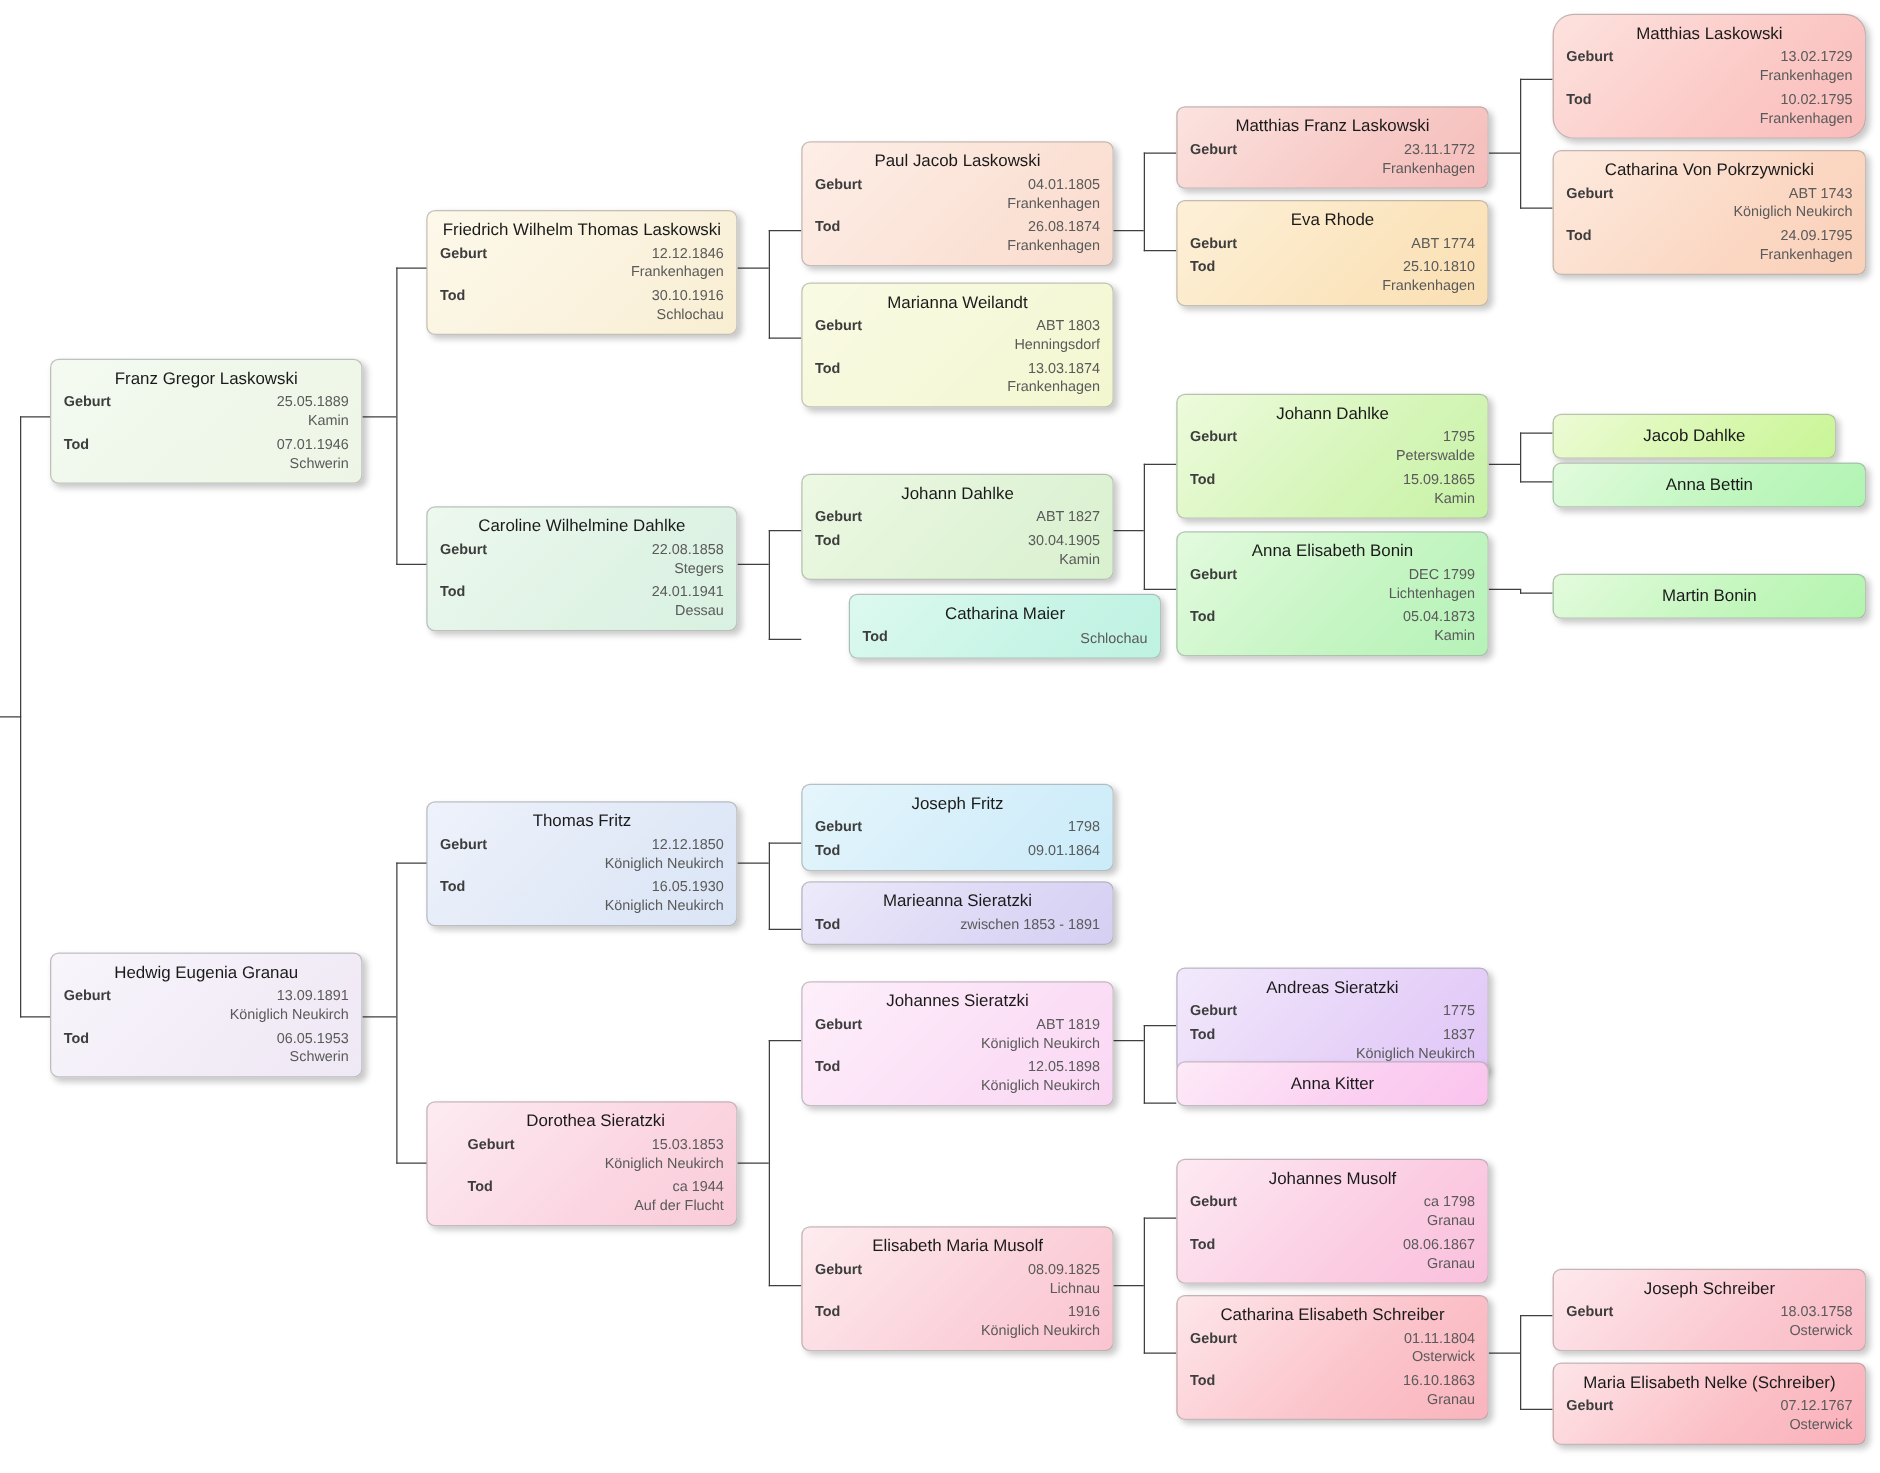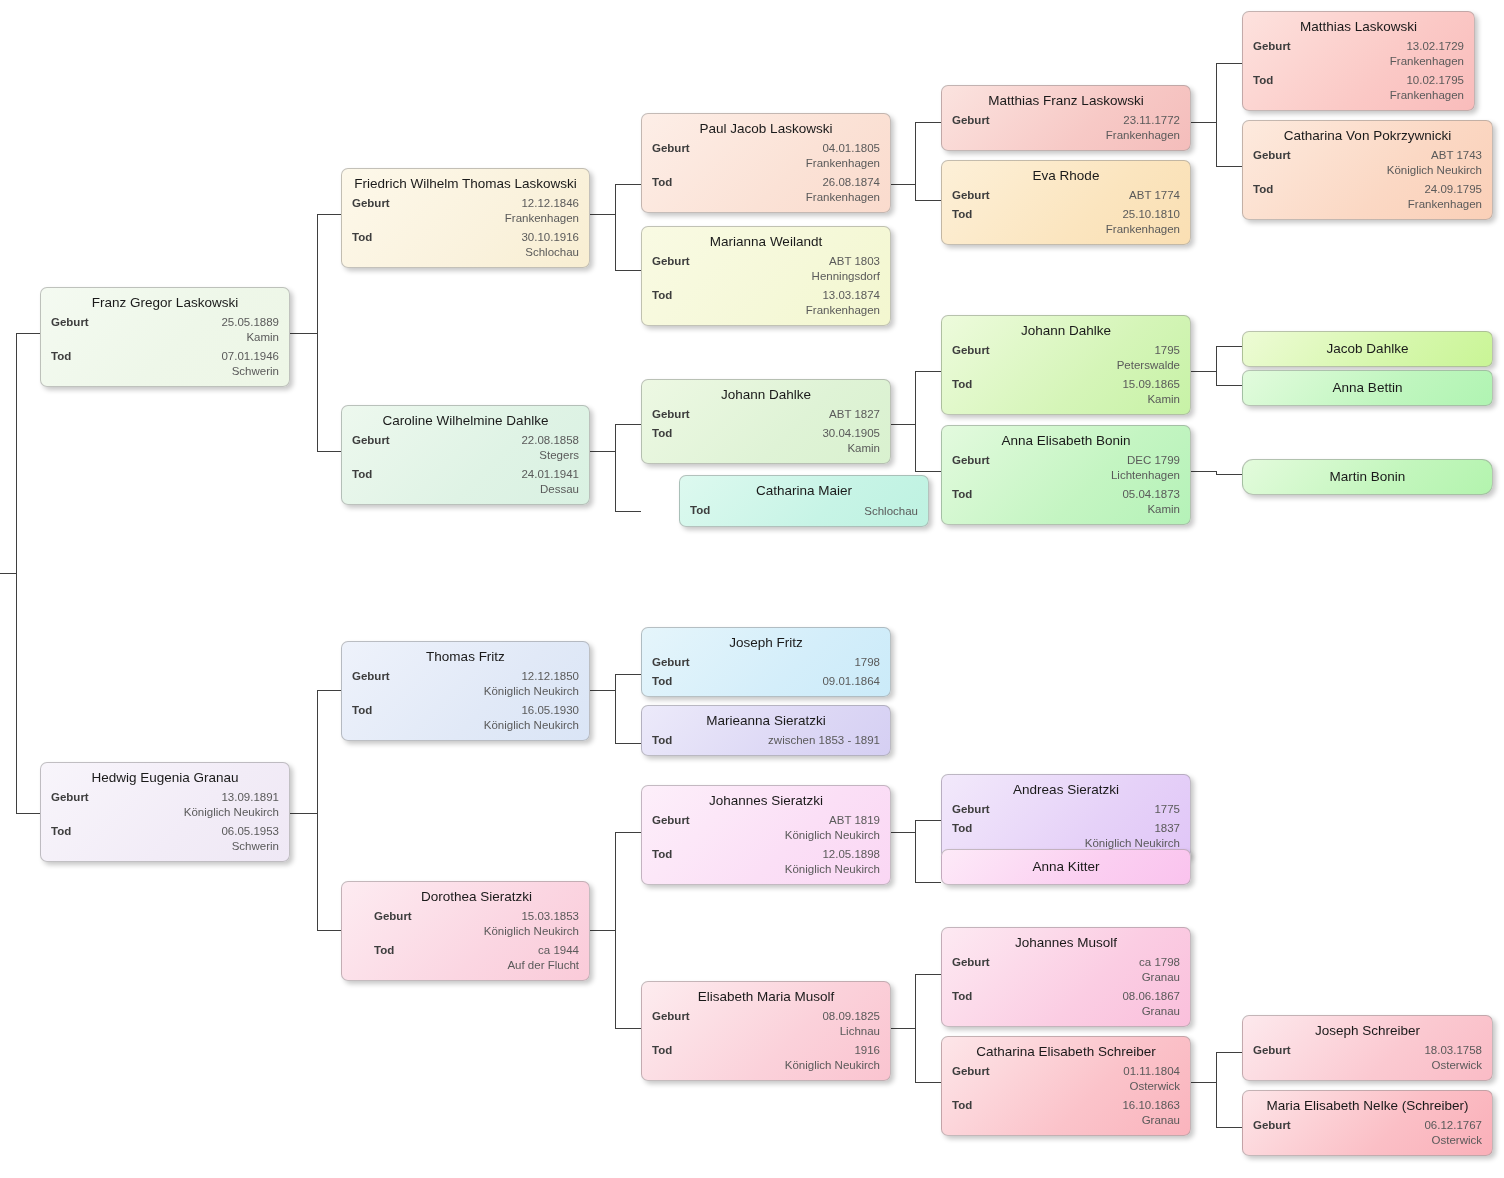--- a/index.html
+++ b/index.html
@@ -59,21 +59,21 @@
   .g-f5    {background:linear-gradient(135deg,#fdf0d8 0%,#fbe5bf 60%,#fadfb3 100%);}
   .g-f6    {background:linear-gradient(135deg,#fde2de 0%,#fbc9c6 60%,#f9bcbb 100%);}
   .g-f7    {background:linear-gradient(135deg,#fdeade 0%,#fbd8c4 60%,#fad0b8 100%);}
   .g-m1    {background:linear-gradient(135deg,#edf8ee 0%,#dff3e5 60%,#d9f1e2 100%);}
   .g-m2    {background:linear-gradient(135deg,#edf8e3 0%,#dff3d6 60%,#d9f1cf 100%);}
   .g-m3    {background:linear-gradient(135deg,#ddf9ef 0%,#c7f4e6 60%,#bef2e1 100%);margin-left:38px;}
   .g-m4    {background:linear-gradient(135deg,#edfbdc 0%,#d5f5b8 60%,#c7f2a6 100%);}
   .g-m5    {background:linear-gradient(135deg,#e3fade 0%,#c4f5c2 60%,#b5f2b8 100%);}
   .g-m6    {background:linear-gradient(135deg,#edfbd5 0%,#d6f7ac 60%,#c9f596 100%);}
   .g-m7    {background:linear-gradient(135deg,#e2fbdd 0%,#c0f6bf 60%,#b0f4b2 100%);}
-  .g-m8    {background:linear-gradient(135deg,#e3fbdc 0%,#c3f6bd 60%,#b3f4ae 100%);border-radius:11px;}
+  .g-m8    {background:linear-gradient(135deg,#e3fbdc 0%,#c3f6bd 60%,#b3f4ae 100%);}
   .g-p1    {background:linear-gradient(135deg,#f8f5fb 0%,#f2ecf7 60%,#efe8f5 100%);}
   .g-p2    {background:linear-gradient(135deg,#eef2fb 0%,#e1e9f7 60%,#dae5f6 100%);}
   .g-p3    {background:linear-gradient(135deg,#e5f5fb 0%,#d4eefa 60%,#cbebf9 100%);}
   .g-p4    {background:linear-gradient(135deg,#eceafa 0%,#ddd8f5 60%,#d5cff3 100%);}
   .g-p5    {background:linear-gradient(135deg,#fdeffa 0%,#fbdff6 60%,#fad7f4 100%);}
   .g-p7    {background:linear-gradient(135deg,#f2e9fb 0%,#e6d2f8 60%,#e0c6f7 100%);}
   .g-p8    {background:linear-gradient(135deg,#fdeaf8 0%,#fbcff1 60%,#fac3ee 100%);}
   .g-r1    {background:linear-gradient(135deg,#fdebf1 0%,#fbd6e2 60%,#facbd9 100%);padding-left:32px;}
   .g-r2    {background:linear-gradient(135deg,#fdecef 0%,#fbd1da 60%,#fac4d0 100%);}
   .g-r3    {background:linear-gradient(135deg,#fde9f2 0%,#fbcde3 60%,#fac0dc 100%);}
@@ -508,21 +508,21 @@
     </div>
     <div class="ev">
       <span class="lbl">Tod</span>
       <span class="vals">
         <div>16.10.1863</div>
         <div>Granau</div>
       </span>
     </div>
   </div>
 
-  <div class="card g-f6" style="left:1242px;top:11px;width:233px;">
+  <div class="card g-f6" style="left:1242px;top:11px;width:251px;border-radius:17px;">
     <div class="nm">Matthias Laskowski</div>
     <div class="ev">
       <span class="lbl">Geburt</span>
       <span class="vals">
         <div>13.02.1729</div>
         <div>Frankenhagen</div>
       </span>
     </div>
     <div class="ev">
       <span class="lbl">Tod</span>
@@ -544,21 +544,21 @@
     </div>
     <div class="ev">
       <span class="lbl">Tod</span>
       <span class="vals">
         <div>24.09.1795</div>
         <div>Frankenhagen</div>
       </span>
     </div>
   </div>
 
-  <div class="card g-m6 nameonly" style="left:1242px;top:331px;width:251px;">
+  <div class="card g-m6 nameonly" style="left:1242px;top:331px;width:227px;">
     <div class="nm">Jacob Dahlke</div>
   </div>
 
   <div class="card g-m7 nameonly" style="left:1242px;top:370px;width:251px;">
     <div class="nm">Anna Bettin</div>
   </div>
 
   <div class="card g-m8 nameonly" style="left:1242px;top:459px;width:251px;">
     <div class="nm">Martin Bonin</div>
   </div>
@@ -572,19 +572,19 @@
         <div>Osterwick</div>
       </span>
     </div>
   </div>
 
   <div class="card g-r6" style="left:1242px;top:1090px;width:251px;">
     <div class="nm">Maria Elisabeth Nelke (Schreiber)</div>
     <div class="ev">
       <span class="lbl">Geburt</span>
       <span class="vals">
-        <div>06.12.1767</div>
+        <div>07.12.1767</div>
         <div>Osterwick</div>
       </span>
     </div>
   </div>
 
 </div>
 
 </body></html>

